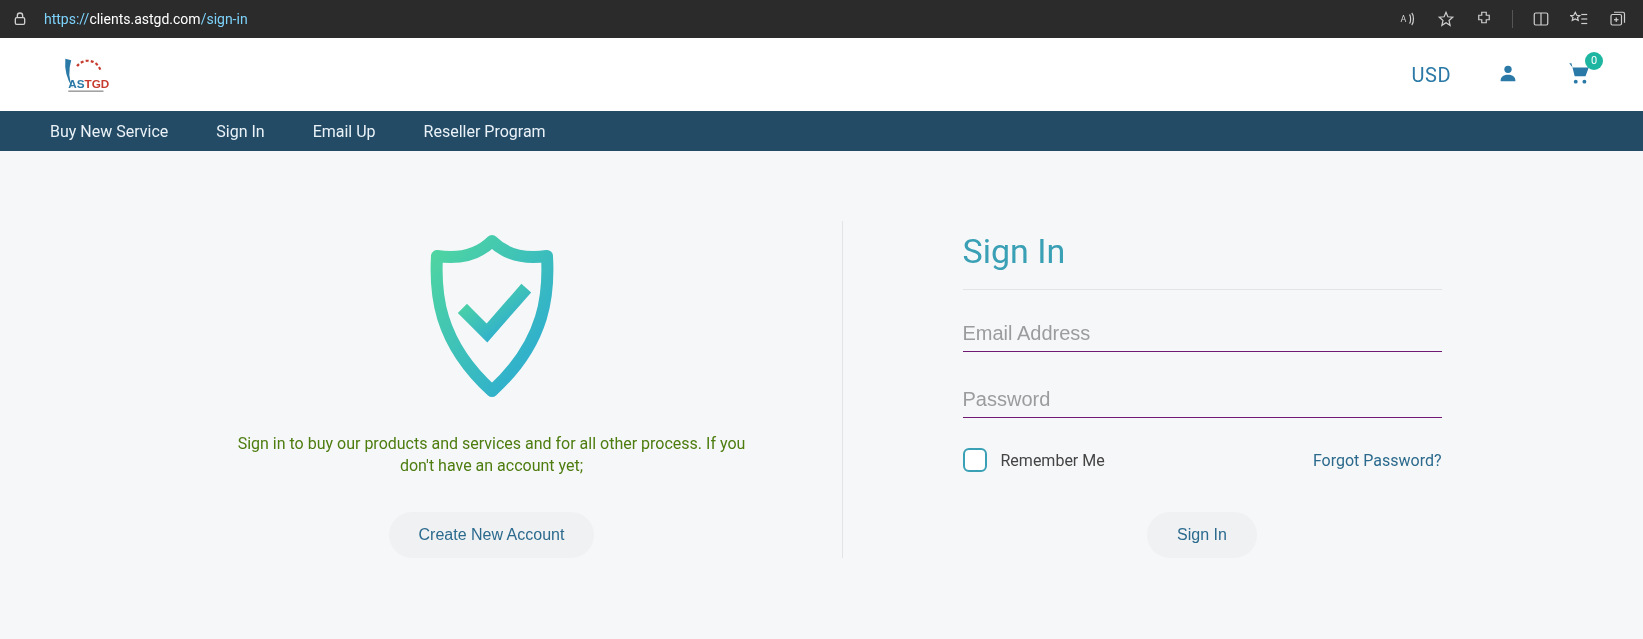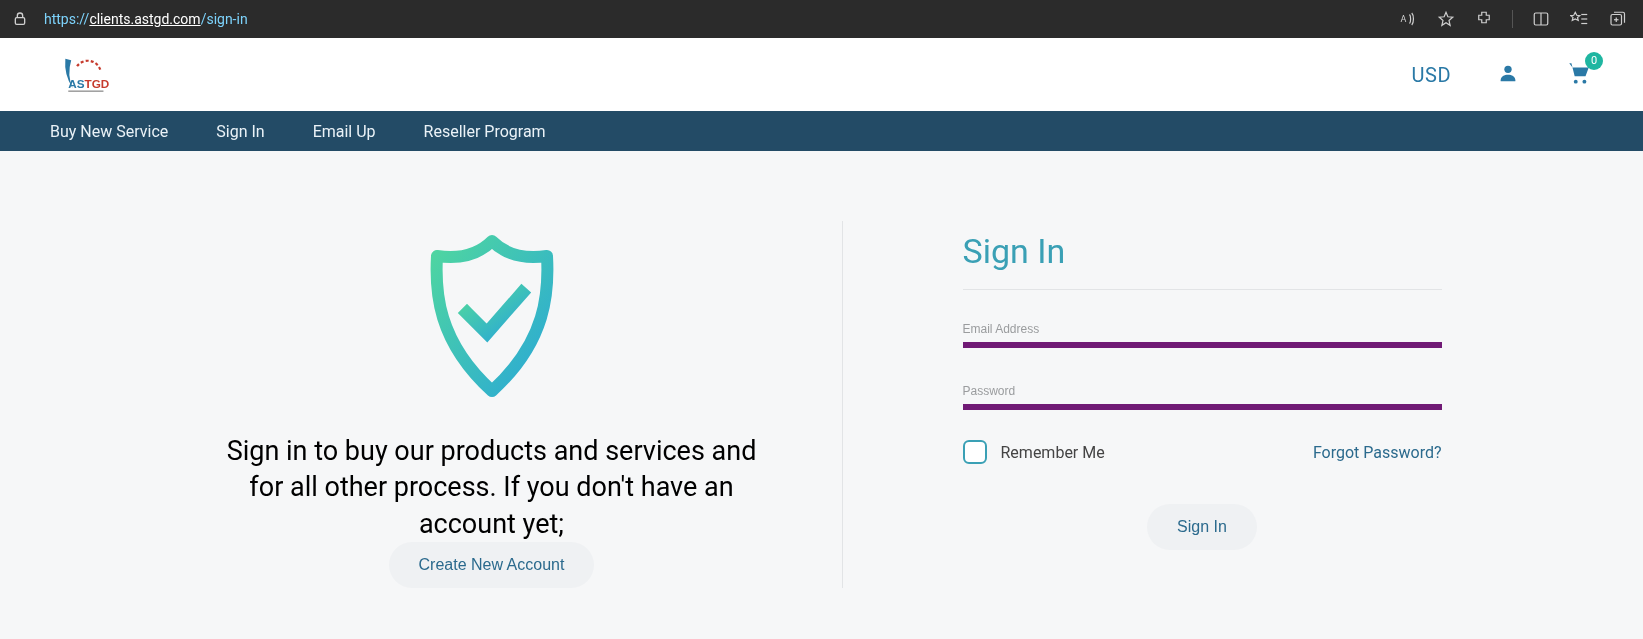--- a/index.html
+++ b/index.html
@@ -30,21 +30,21 @@
     justify-content: center;
   }
   .addr-bar {
     flex: 0 0 auto;
     font-size: 14px;
     color: #bdbdbd;
     padding-left: 6px;
     white-space: nowrap;
   }
   .addr-bar .faint { color: #7dd3fc; }
-  .addr-bar .host { color: #ffffff; text-decoration: underline; }
+  .addr-bar .host { color: #ffffff; }
   .browser-right {
     margin-left: auto;
     display: flex;
     align-items: center;
     gap: 18px;
     padding-right: 6px;
   }
   .chrome-icon {
     width: 20px;
     height: 20px;
@@ -148,24 +148,25 @@
     padding: 10px 80px 0 80px;
     display: flex;
     flex-direction: column;
     align-items: center;
     text-align: center;
   }
   .shield-wrap {
     margin-bottom: 28px;
   }
   .left-text {
-    color: #000000;
-    font-size: 27px;
+    color: #4d7c0f;
+    font-size: 16px;
     font-weight: 400;
     line-height: 1.35;
+    margin-bottom: 36px;
   }
   .pill-btn {
     background: #eff1f3;
     color: #2b6a8d;
     border: none;
     border-radius: 26px;
     padding: 14px 30px;
     font-size: 16px;
     cursor: pointer;
   }
@@ -190,24 +191,24 @@
     background: #e2e4e6;
     margin-bottom: 26px;
   }
   .field {
     position: relative;
     margin-bottom: 30px;
   }
   .field input {
     width: 100%;
     border: none;
-    border-bottom: 6px solid #701a75;
+    border-bottom: 1px solid #701a75;
     background: transparent;
     padding: 6px 0;
-    font-size: 12px;
+    font-size: 20px;
     color: #333;
     outline: none;
   }
   .field input::placeholder {
     color: #9a9c9e;
   }
   .row-between {
     display: flex;
     align-items: center;
     justify-content: space-between;

